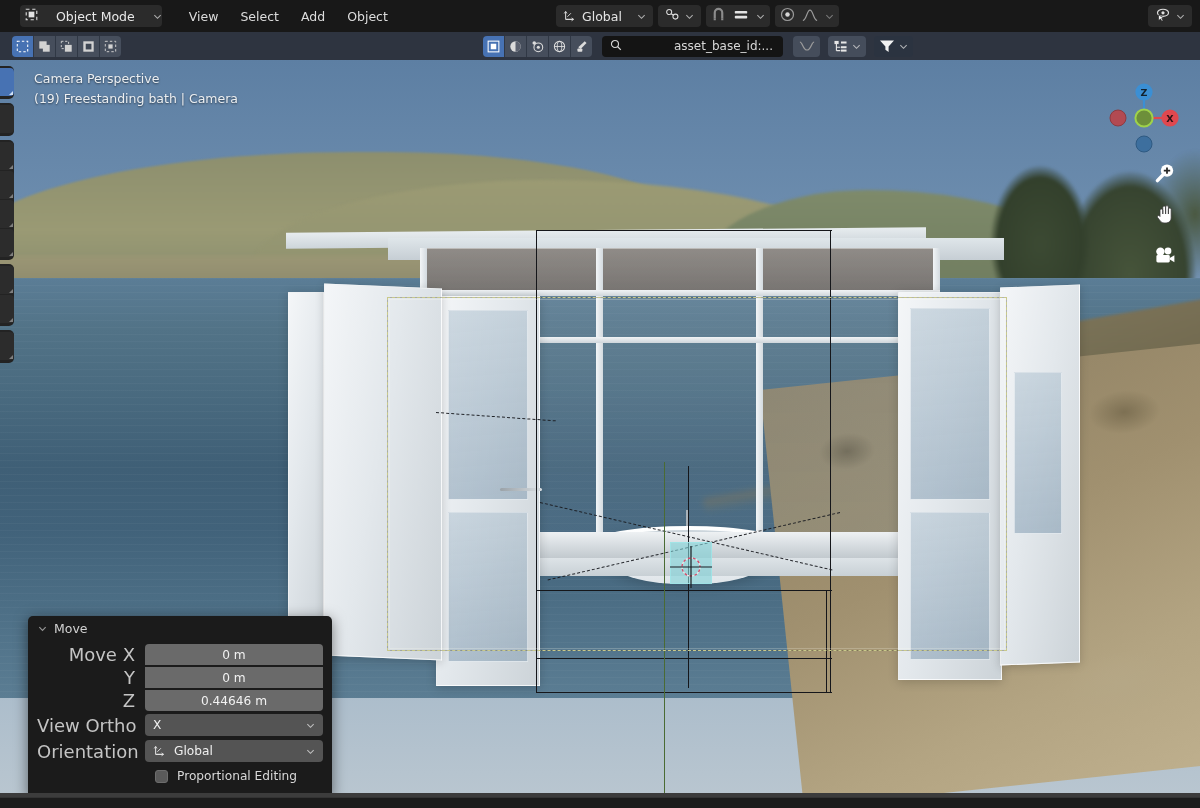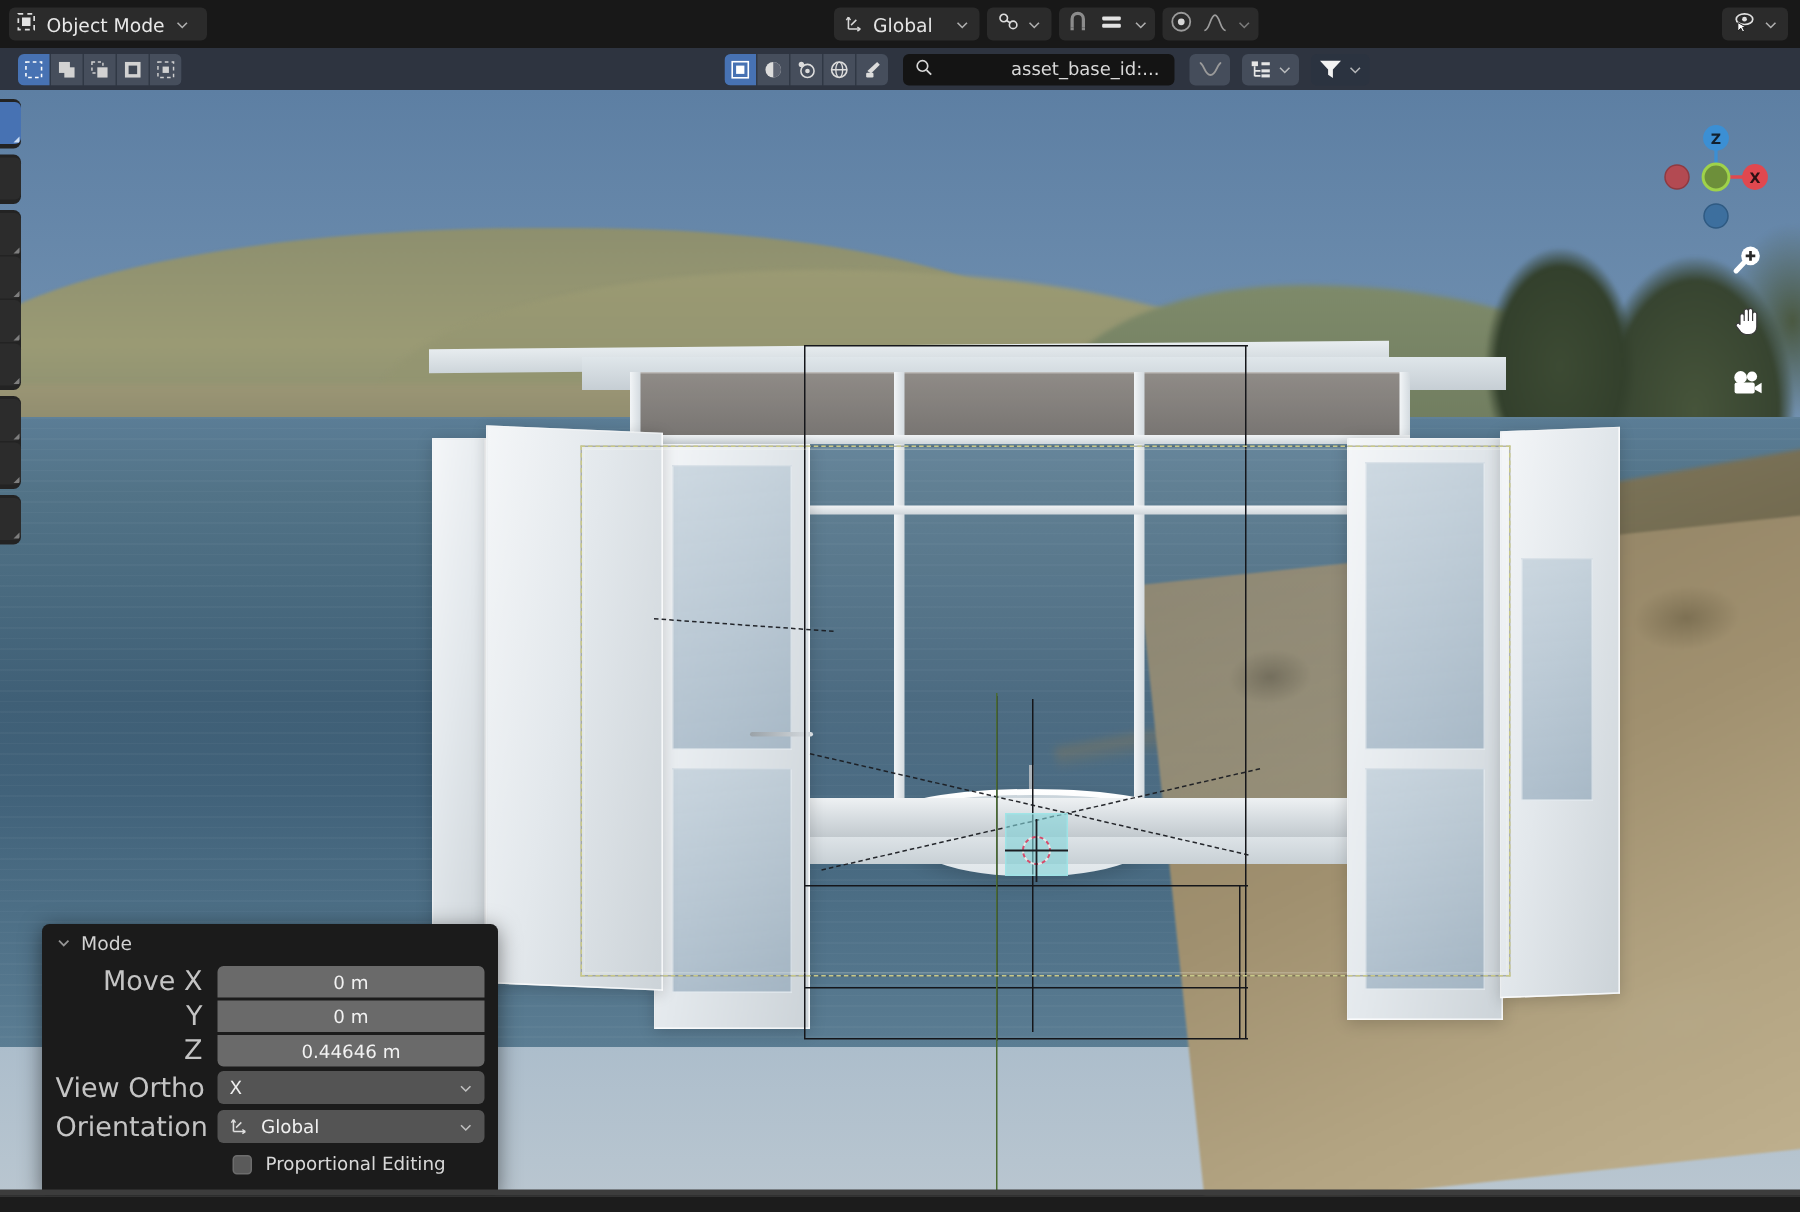--- a/index.html
+++ b/index.html
@@ -11,23 +11,23 @@
     -webkit-font-smoothing: antialiased;
   }
   #app { position: relative; width: 1200px; height: 808px; overflow: hidden; }
 
   
   .topbar {
     position: absolute; left: 0; top: 0; width: 1200px; height: 32px;
     background: #181818; display: flex; align-items: center; padding-left: 6px;
   }
   .mode-select {
-    display: flex; align-items: center; gap: 7px;
+    display: flex; align-items: center; gap: 18px;
     background: #2b2b2b; border-radius: 4px; height: 22px;
-    padding: 0 12px 0 5px; margin-left: 0;
+    padding: 0 0 0 5px; margin-left: 14px;
   }
   .mode-label { font-size: 12.5px; color: #e8e8e8; }
   .menu-items { display: flex; align-items: center; gap: 0px; margin-left: 16px; }
   .menu-item {
     font-size: 12.5px; color: #dcdcdc; padding: 3px 11px; border-radius: 3px;
   }
   .topbar-right {
     position: absolute; right: 0; top: 0; height: 32px;
     display: flex; align-items: center; gap: 4px; padding-right: 8px;
   }
@@ -340,20 +340,26 @@
           <rect x="1.5" y="1.5" width="13" height="13" fill="none" stroke="#dcdcdc" stroke-width="1.4" stroke-dasharray="4 3.4"></rect>
           <rect x="4.5" y="4.5" width="7" height="7" fill="#e3e3e3"></rect>
         </svg>
       </span>
       <span class="mode-label">Object Mode</span>
       <svg class="chev" viewBox="0 0 10 10">
         <path d="M1.5 3.5 L5 7 L8.5 3.5" fill="none" stroke="#cfcfcf" stroke-width="1.2"></path>
       </svg>
     </div>
 
+    <div class="menu-items">
+      <div class="menu-item">View</div>
+      <div class="menu-item">Select</div>
+      <div class="menu-item">Add</div>
+      <div class="menu-item">Object</div>
+    </div>
 
     <div class="tcenter">
 
       <div class="ctl wide">
         <span>
           <svg width="14" height="14" viewBox="0 0 16 16">
             <path d="M3 13 L3 4 M3 13 L12 13" stroke="#d8d8d8" stroke-width="1.2" fill="none"></path>
             <path d="M3 4 L1.4 6.2 M3 4 L4.6 6.2" stroke="#d8d8d8" stroke-width="1.1" fill="none"></path>
             <path d="M12 13 L9.8 11.4 M12 13 L9.8 14.6" stroke="#d8d8d8" stroke-width="1.1" fill="none"></path>
             <path d="M5 10 L9 6" stroke="#d8d8d8" stroke-width="1.1" fill="none"></path>
@@ -610,20 +616,24 @@
 
     <div class="sel-square"></div>
     <div class="cursor3d">
       <svg width="42" height="42" viewBox="0 0 42 42">
         <circle cx="21" cy="21" r="9" fill="none" stroke="#e8e8e8" stroke-width="1.3" stroke-dasharray="2.6 2.6"></circle>
         <circle cx="21" cy="21" r="9" fill="none" stroke="#d84a6a" stroke-width="1.3" stroke-dasharray="2.6 2.6" stroke-dashoffset="2.6"></circle>
         <path d="M21 0 L21 42 M0 21 L42 21" stroke="#1b1d22" stroke-width="1.2"></path>
       </svg>
     </div>
 
+    <div class="vp-text">
+      <div>Camera Perspective</div>
+      <div>(19) Freestanding bath | Camera</div>
+    </div>
 
     <div class="tools">
       <div class="tool-grp">
         <div class="tool-btn active">
           <div class="tool-corner" style="border-bottom-color:#cfe0f5"></div>
         </div>
       </div>
       <div class="tool-grp">
         <div class="tool-btn"></div>
       </div>
@@ -694,21 +704,21 @@
           <path d="M15.8 13 L20.4 10.2 L20.4 17.2 L15.8 14.6 Z" fill="#ffffff"></path>
         </svg>
       </div>
     </div>
 
     <div class="op-panel">
       <div class="op-head">
         <svg class="chev" viewBox="0 0 10 10">
           <path d="M1.5 3.5 L5 7 L8.5 3.5" fill="none" stroke="#b4b4b4" stroke-width="1.3"></path>
         </svg>
-        <span>Mode</span>
+        <span>Move</span>
       </div>
 
       <div class="op-body">
         <div class="op-row">
           <div class="op-label">Move X</div>
           <div class="op-field num-top">0 m</div>
         </div>
         <div class="op-row">
           <div class="op-label">Y</div>
           <div class="op-field num-mid">0 m</div>

